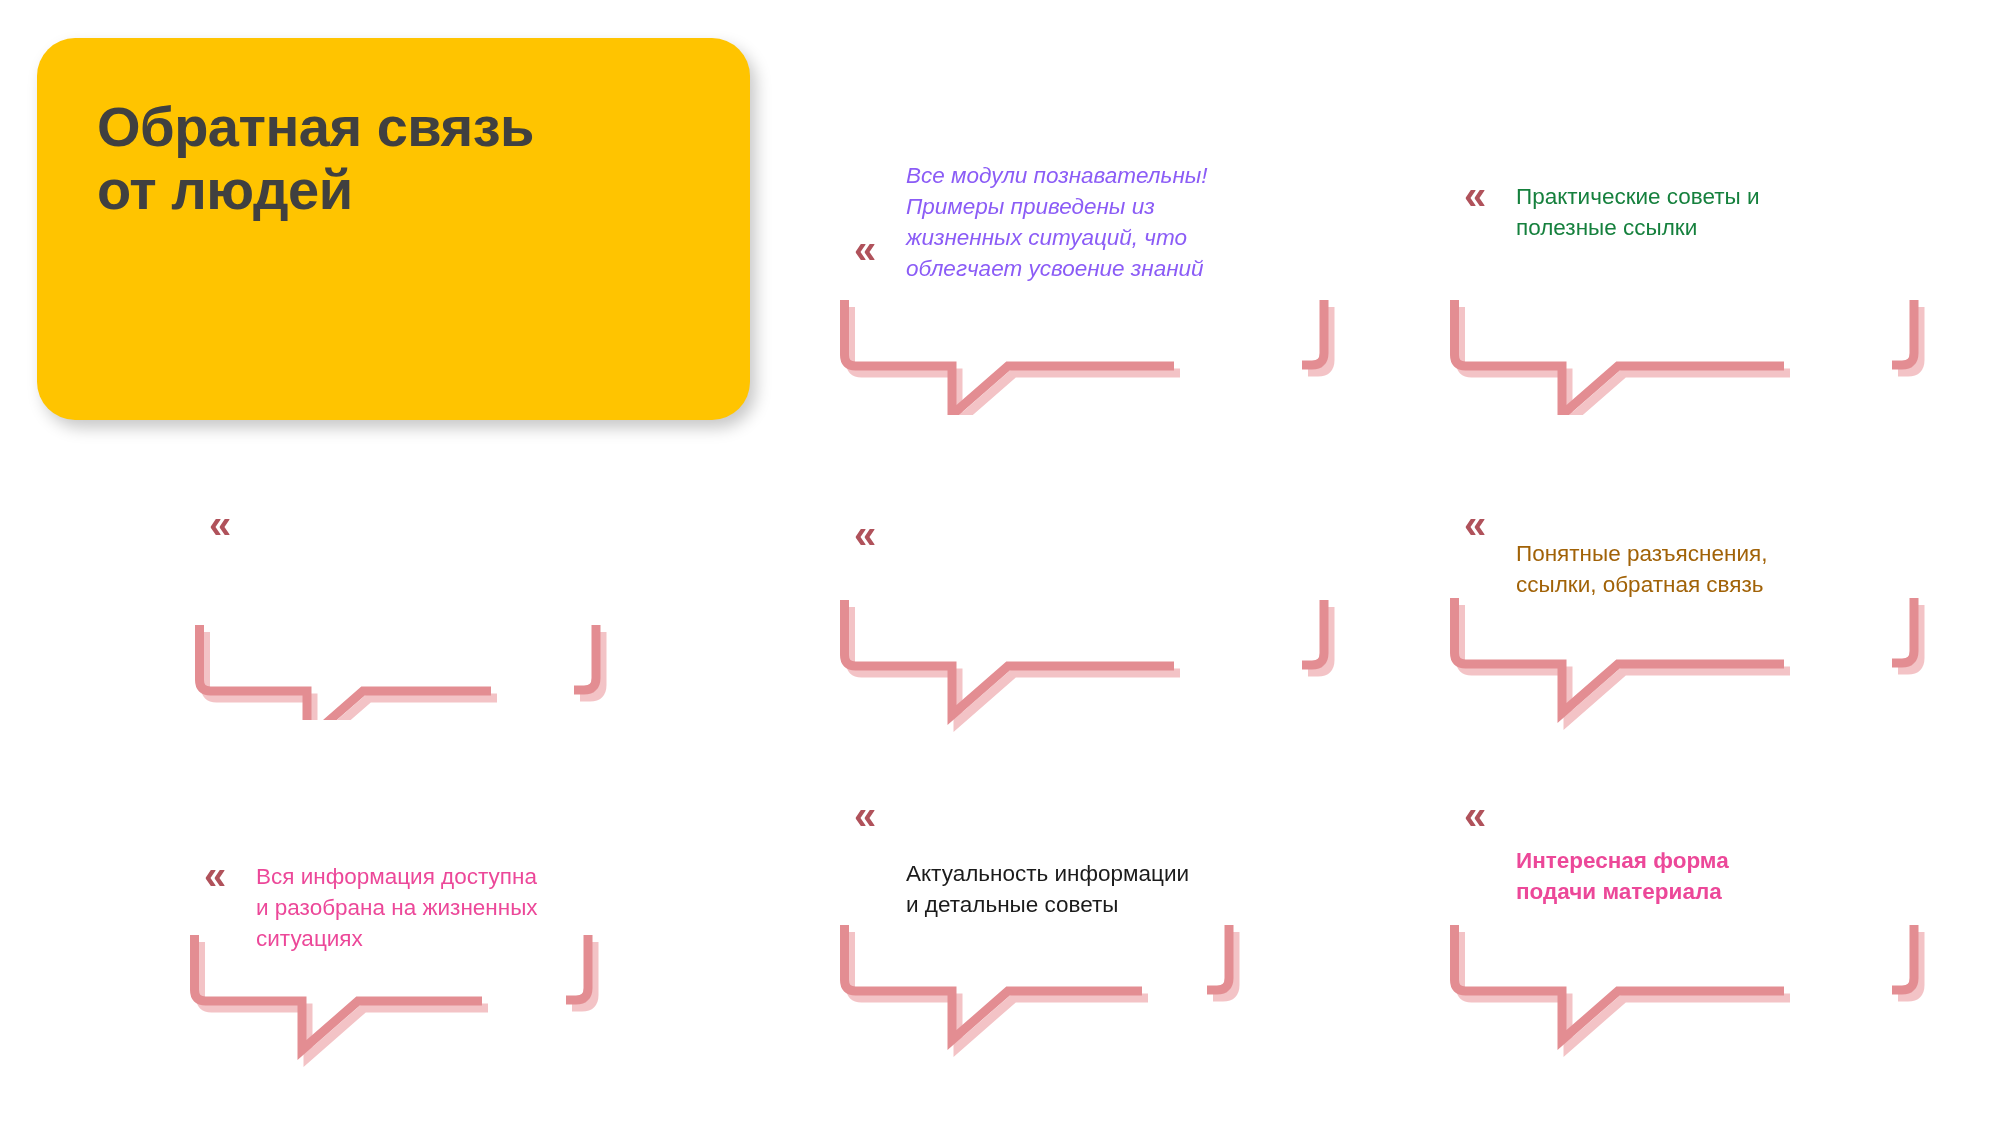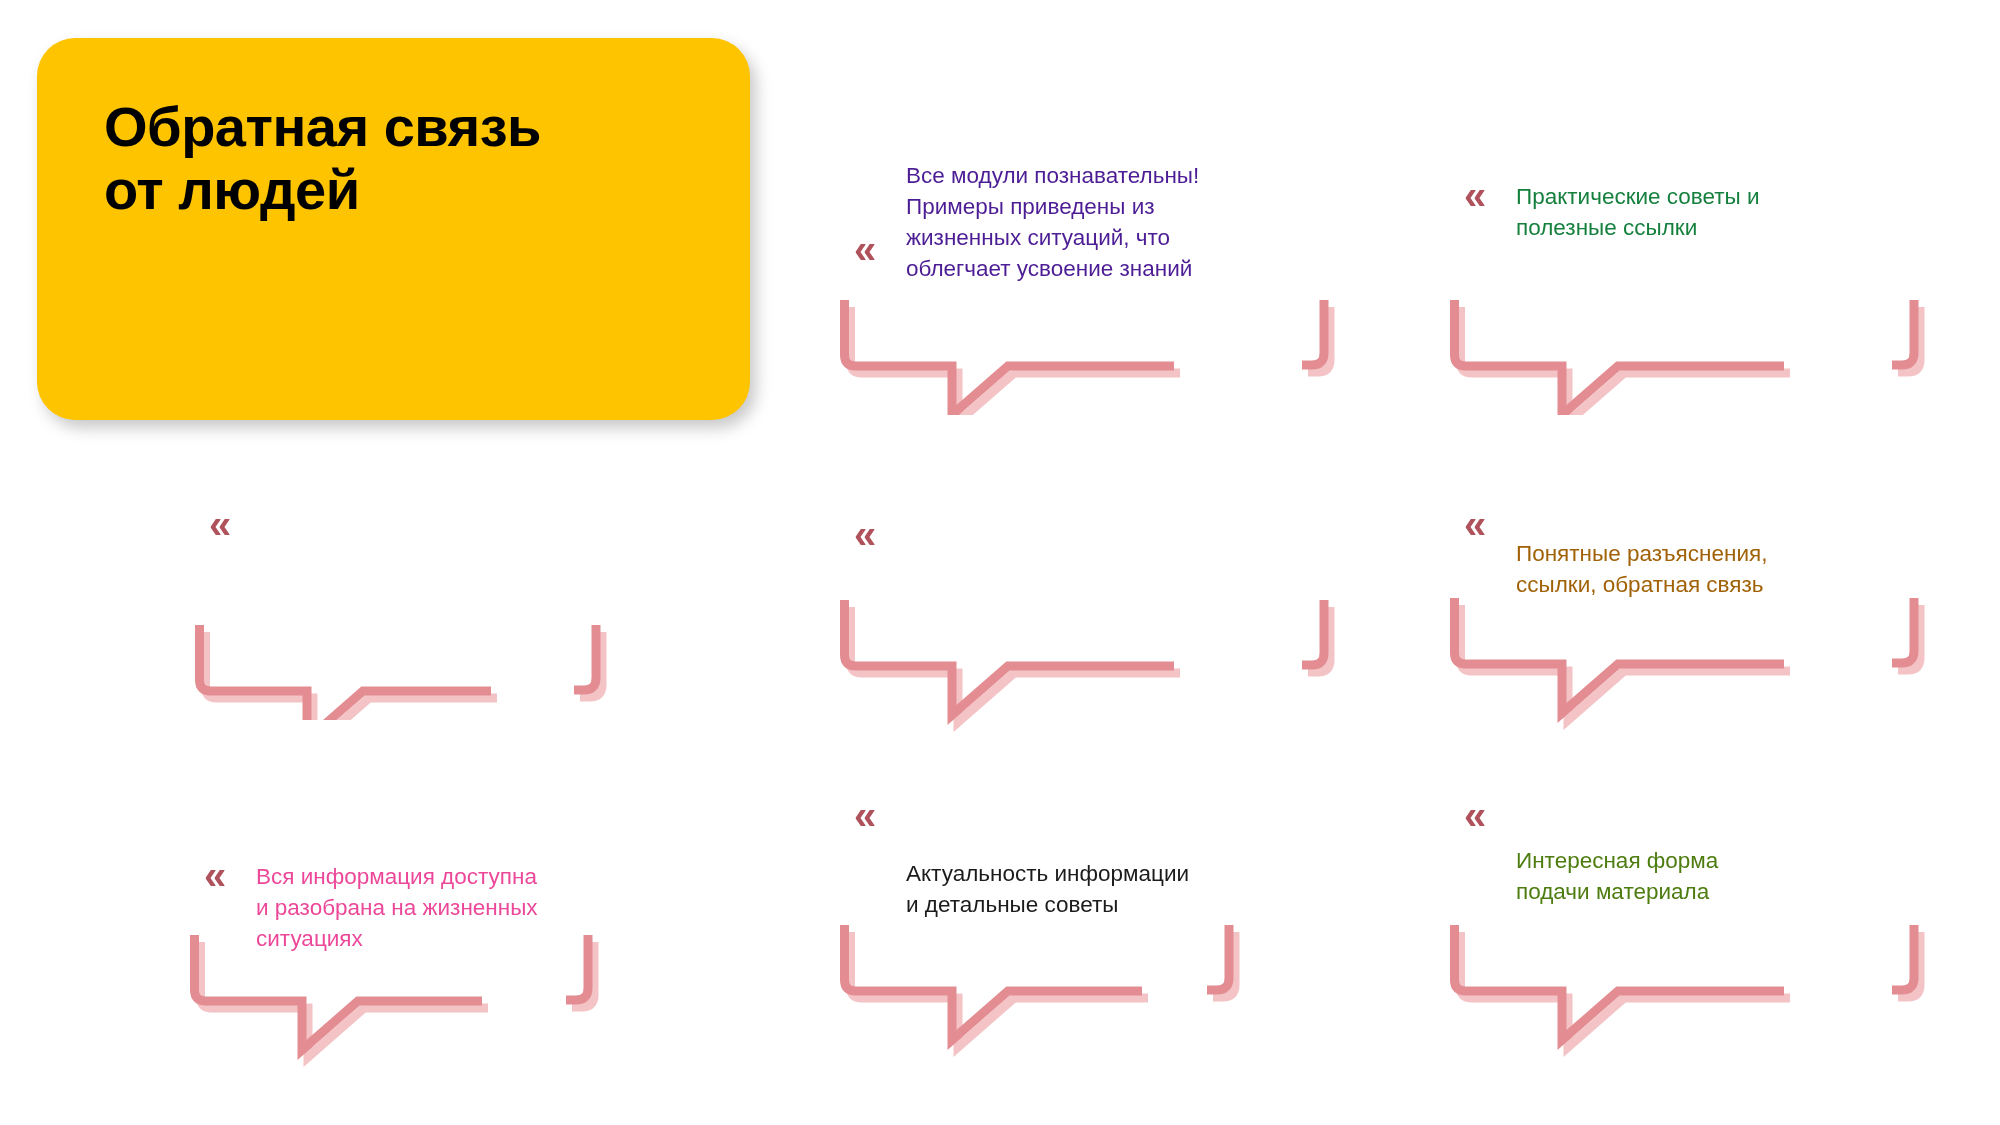--- a/index.html
+++ b/index.html
@@ -59,27 +59,27 @@
   .bubble .shadow-path{ stroke:#f3c3c6; }
   .bubble .main-path{ stroke:#e38d92; }
   .bubble path{ fill:none; stroke-width:9; stroke-linecap:butt; stroke-linejoin:miter; }
 </style>
 </head>
 <body style="background: rgb(255, 255, 255);">
 
 <div id="stage">
 
   <div class="title-card" style="background: rgb(255, 196, 0);">
-    <h1 style="color: #000000; margin-left: 7px;">Обратная связь
+    <h1 style="color: #404040;">Обратная связь
 от людей</h1>
   </div>
 
   <div class="quote" style="left:840px; top:175px; width:520px; height:240px;">
     <span class="qmark" style="left: 14px; top: 54px; color: rgb(176, 82, 91);">«</span>
-    <span class="qtext" style="left: 66px; top: -15px; width: 440px; color: #4c1d95;">Все модули познавательны!
+    <span class="qtext" style="left: 66px; top: -15px; width: 440px; color: #8b5cf6; font-style: italic;">Все модули познавательны!
 Примеры приведены из
 жизненных ситуаций, что
 облегчает усвоение знаний</span>
     <svg class="bubble" width="520" height="240" viewBox="0 0 520 240">
       <g class="shadow-path" transform="translate(6,7)" stroke="#f3c3c6">
         <path d="M4.5 125 L4.5 180 Q4.5 191 15.5 191 L112 191 L112 240 L168 191 L334 191"></path>
         <path d="M484 125 L484 178 Q484 190 472 190 L462 190"></path>
       </g>
       <g class="main-path" stroke="#e38d92">
         <path d="M4.5 125 L4.5 180 Q4.5 191 15.5 191 L112 191 L112 240 L168 191 L334 191"></path>
@@ -176,21 +176,21 @@
       </g>
       <g class="main-path" stroke="#e38d92">
         <path d="M4.5 125 L4.5 180 Q4.5 191 15.5 191 L112 191 L112 240 L168 191 L302 191"></path>
         <path d="M389 125 L389 178 Q389 190 377 190 L367 190"></path>
       </g>
     </svg>
   </div>
 
   <div class="quote" style="left:1450px; top:800px; width:500px; height:260px;">
     <span class="qmark" style="left: 14px; top: -5px; color: rgb(176, 82, 91);">«</span>
-    <span class="qtext" style="left: 66px; top: 45px; width: 420px; color: #4d7c0f;">Интересная форма
+    <span class="qtext" style="left: 66px; top: 45px; width: 420px; color: #ec4899; font-weight: bold;">Интересная форма
 подачи материала</span>
     <svg class="bubble" width="500" height="260" viewBox="0 0 500 260">
       <g class="shadow-path" transform="translate(6,7)" stroke="#f3c3c6">
         <path d="M4.5 125 L4.5 180 Q4.5 191 15.5 191 L112 191 L112 240 L168 191 L334 191"></path>
         <path d="M464 125 L464 178 Q464 190 452 190 L442 190"></path>
       </g>
       <g class="main-path" stroke="#e38d92">
         <path d="M4.5 125 L4.5 180 Q4.5 191 15.5 191 L112 191 L112 240 L168 191 L334 191"></path>
         <path d="M464 125 L464 178 Q464 190 452 190 L442 190"></path>
       </g>

